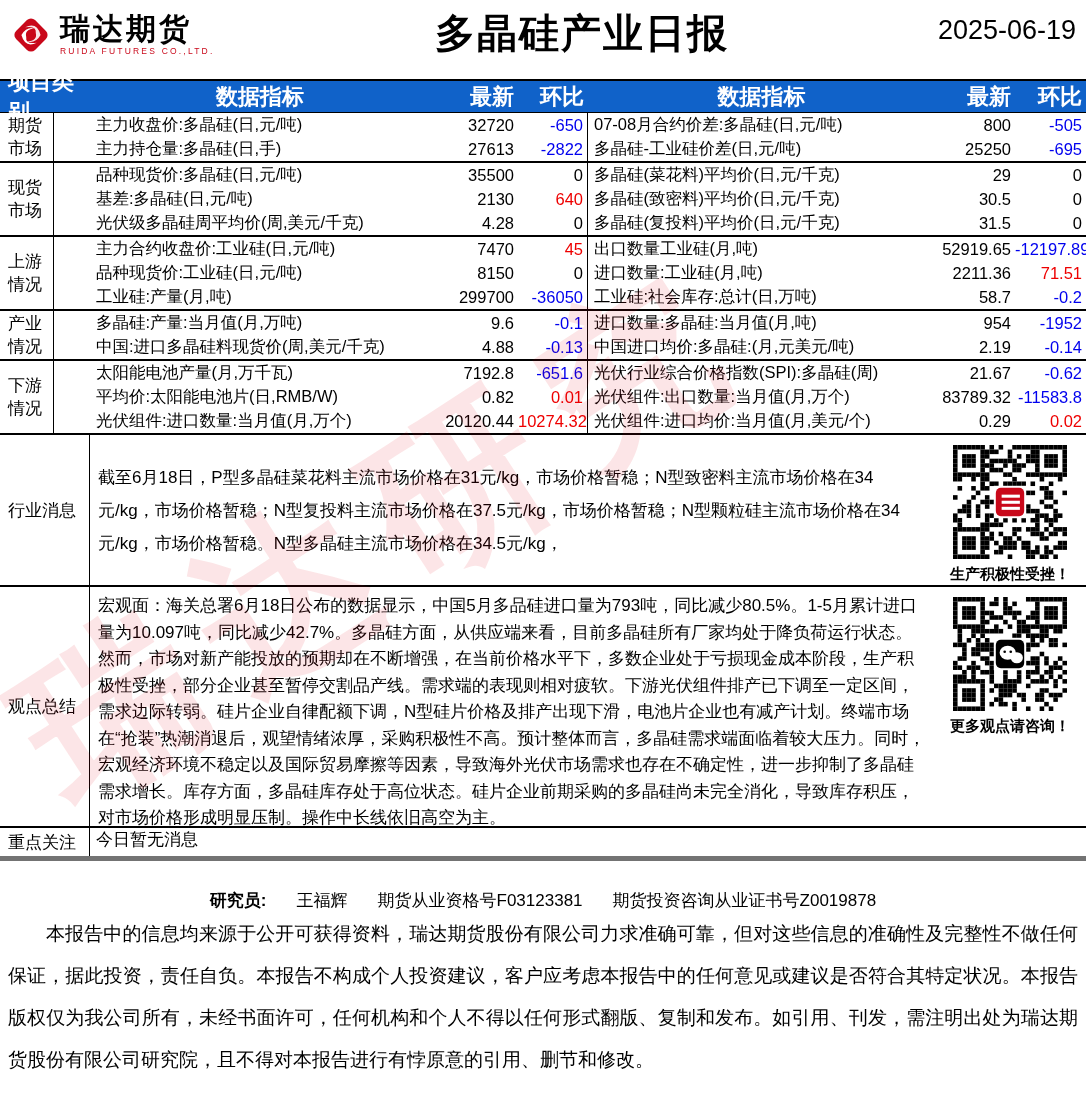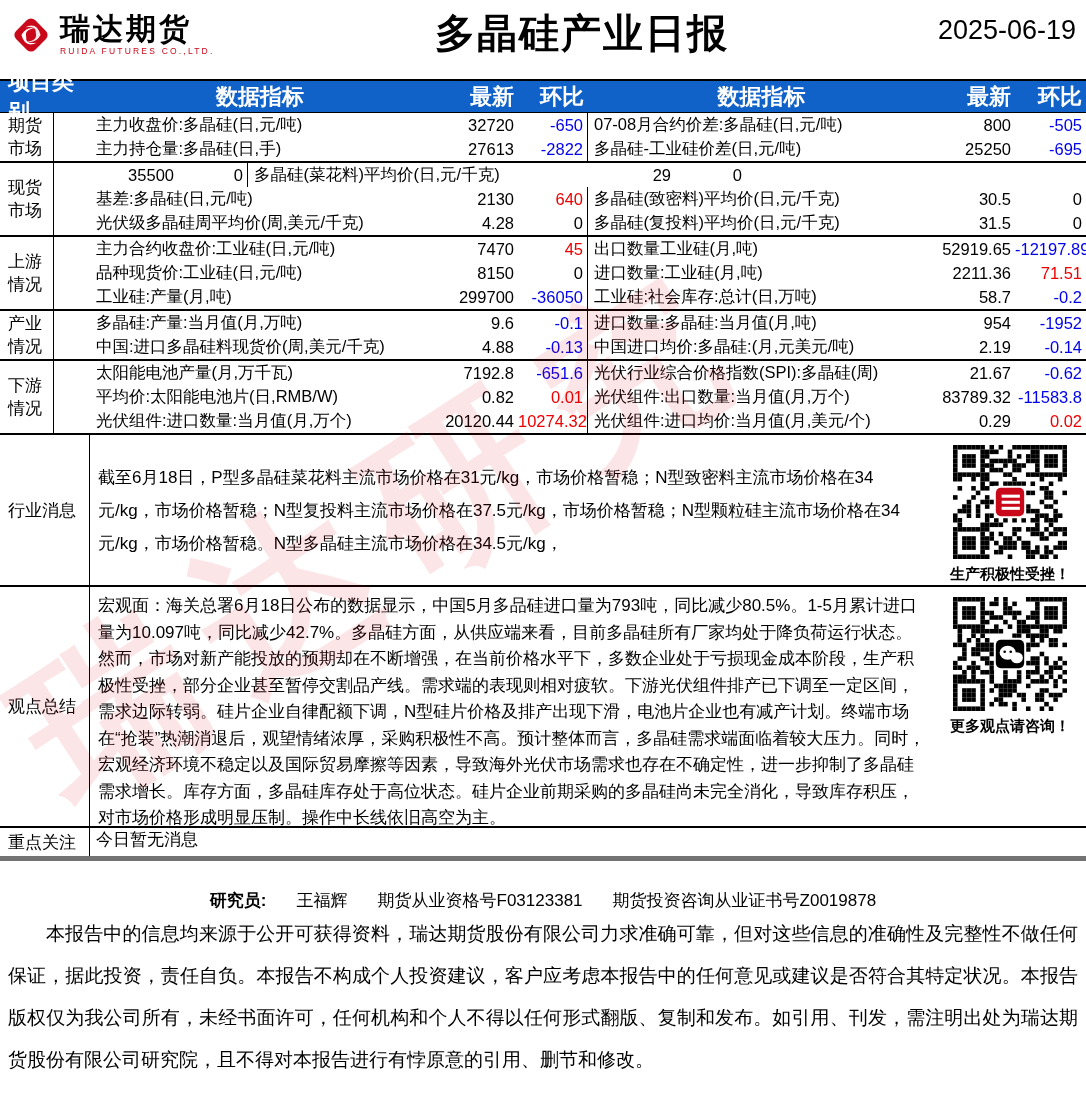--- a/index.html
+++ b/index.html
@@ -122,20 +122,21 @@
             <div class="ind2">多晶硅-工业硅价差(日,元/吨)</div>
             <div class="new2">25250</div>
             <div class="chg2 neg">-695</div>
           </div>
         </div>
       </div>
       <div class="group">
         <div class="cat">现货市场</div>
         <div class="rows">
           <div class="drow">
+            <div class="ind1">品种现货价:多晶硅(日,元/吨)</div>
             <div class="new1">35500</div>
             <div class="chg1 zero">0</div>
             <div class="ind2">多晶硅(菜花料)平均价(日,元/千克)</div>
             <div class="new2">29</div>
             <div class="chg2 zero">0</div>
           </div>
           <div class="drow">
             <div class="ind1">基差:多晶硅(日,元/吨)</div>
             <div class="new1">2130</div>
             <div class="chg1 pos">640</div>

